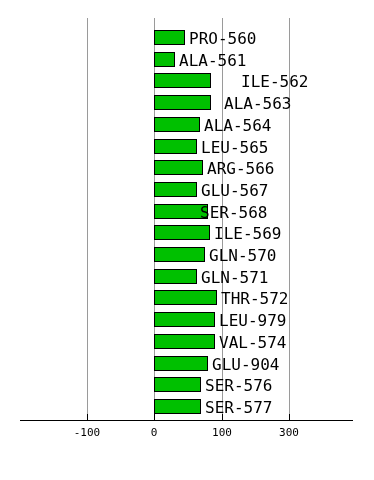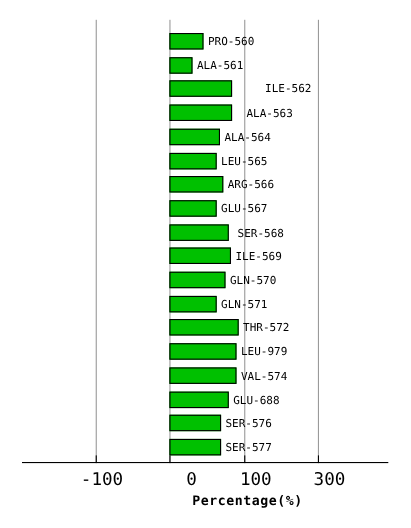--- a/index.html
+++ b/index.html
@@ -52,23 +52,23 @@
     position: absolute;
     top: 414px;
     width: 1px;
     height: 7px;
     background: #000000;
   }
 
   .tick-label {
     position: absolute;
     top: 426px;
-    font-size: 16px;
+    font-size: 11px;
     color: #000000;
-    text-align: right;
+    text-align: center;
     width: 50px;
     letter-spacing: 0px;
   }
 
   .axis-title {
     position: absolute;
     top: 448px;
     left: 0;
     width: 374px;
     text-align: center;
@@ -91,21 +91,21 @@
     left: 154px;
     top: 0;
     height: 15px;
     background: #00c000;
     border: 1px solid #000000;
     box-sizing: border-box;
   }
   .bar-label {
     position: absolute;
     top: 2px;
-    font-size: 10px;
+    font-size: 16px;
     color: #000000;
     white-space: nowrap;
     line-height: 13px;
   }
 </style>
 </head>
 <body>
 
 <div id="chart-root">
 
@@ -146,21 +146,21 @@
         <div class="bar-row" style="top: 160px;">
           <div class="bar" style="width: 49px;"></div>
           <div class="bar-label" style="left: 207px;">ARG-566</div>
         </div>
         <div class="bar-row" style="top: 182px;">
           <div class="bar" style="width: 43px;"></div>
           <div class="bar-label" style="left: 201px;">GLU-567</div>
         </div>
         <div class="bar-row" style="top: 204px;">
           <div class="bar" style="width: 54px;"></div>
-          <div class="bar-label" style="left: 216px;">SER-568</div>
+          <div class="bar-label" style="left: 200px;">SER-568</div>
         </div>
         <div class="bar-row" style="top: 225px;">
           <div class="bar" style="width: 56px;"></div>
           <div class="bar-label" style="left: 214px;">ILE-569</div>
         </div>
         <div class="bar-row" style="top: 247px;">
           <div class="bar" style="width: 51px;"></div>
           <div class="bar-label" style="left: 209px;">GLN-570</div>
         </div>
         <div class="bar-row" style="top: 269px;">
@@ -174,21 +174,21 @@
         <div class="bar-row" style="top: 312px;">
           <div class="bar" style="width: 61px;"></div>
           <div class="bar-label" style="left: 219px;">LEU-979</div>
         </div>
         <div class="bar-row" style="top: 334px;">
           <div class="bar" style="width: 61px;"></div>
           <div class="bar-label" style="left: 219px;">VAL-574</div>
         </div>
         <div class="bar-row" style="top: 356px;">
           <div class="bar" style="width: 54px;"></div>
-          <div class="bar-label" style="left: 212px;">GLU-688</div>
+          <div class="bar-label" style="left: 212px;">GLU-904</div>
         </div>
         <div class="bar-row" style="top: 377px;">
           <div class="bar" style="width: 47px;"></div>
           <div class="bar-label" style="left: 205px;">SER-576</div>
         </div>
         <div class="bar-row" style="top: 399px;">
           <div class="bar" style="width: 47px;"></div>
           <div class="bar-label" style="left: 205px;">SER-577</div>
         </div>
       </div>
@@ -199,15 +199,14 @@
       <div class="tick-mark" style="left: 87px;"></div>
       <div class="tick-label" style="left: 62px;">-100</div>
       <div class="tick-mark" style="left: 154px;"></div>
       <div class="tick-label" style="left: 129px;">0</div>
       <div class="tick-mark" style="left: 222px;"></div>
       <div class="tick-label" style="left: 197px;">100</div>
       <div class="tick-mark" style="left: 289px;"></div>
       <div class="tick-label" style="left: 264px;">300</div>
     </div>
 
-  <div class="axis-title">Percentage(%)</div>
 
 </div>
 
 </body></html>

